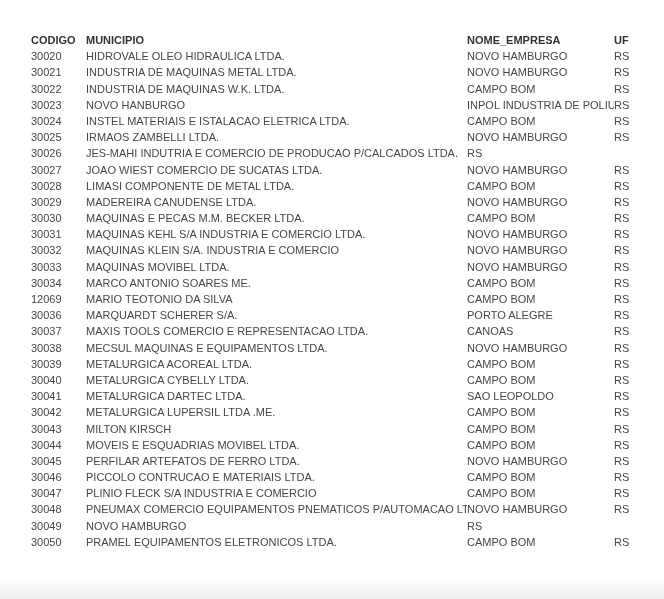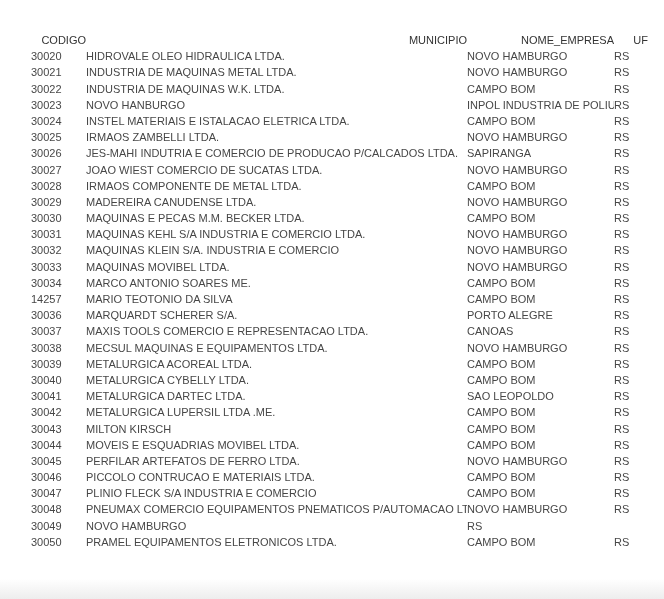--- a/index.html
+++ b/index.html
@@ -20,23 +20,22 @@
   .trow {
     display: grid;
     grid-template-columns: 55px 381px 147px 34px;
     height: 16.2px;
     line-height: 16.2px;
     font-size: 11px;
     color: #474747;
     white-space: nowrap;
   }
   .thead {
-    font-weight: normal;
+    font-weight: bold;
     color: #333333;
-    text-align: right;
   }
   .cell { overflow: hidden; }
   .bottom-fade {
     position: absolute;
     left: 0;
     bottom: 0;
     width: 664px;
     height: 20px;
     background: linear-gradient(to bottom, #ffffff 0%, #ededed 100%);
   }
@@ -90,34 +89,33 @@
   <div class="trow">
     <div class="cell">30025</div>
     <div class="cell">IRMAOS ZAMBELLI LTDA.</div>
     <div class="cell">NOVO HAMBURGO</div>
     <div class="cell">RS</div>
   </div>
 
   <div class="trow">
     <div class="cell">30026</div>
     <div class="cell">JES-MAHI INDUTRIA E COMERCIO DE PRODUCAO P/CALCADOS LTDA.</div>
-    <div class="cell">SAPIRANGA</div>
     <div class="cell">RS</div>
   </div>
 
   <div class="trow">
     <div class="cell">30027</div>
     <div class="cell">JOAO WIEST COMERCIO DE SUCATAS LTDA.</div>
     <div class="cell">NOVO HAMBURGO</div>
     <div class="cell">RS</div>
   </div>
 
   <div class="trow">
     <div class="cell">30028</div>
-    <div class="cell">IRMAOS COMPONENTE DE METAL LTDA.</div>
+    <div class="cell">LIMASI COMPONENTE DE METAL LTDA.</div>
     <div class="cell">CAMPO BOM</div>
     <div class="cell">RS</div>
   </div>
 
   <div class="trow">
     <div class="cell">30029</div>
     <div class="cell">MADEREIRA CANUDENSE LTDA.</div>
     <div class="cell">NOVO HAMBURGO</div>
     <div class="cell">RS</div>
   </div>
@@ -151,21 +149,21 @@
   </div>
 
   <div class="trow">
     <div class="cell">30034</div>
     <div class="cell">MARCO ANTONIO SOARES ME.</div>
     <div class="cell">CAMPO BOM</div>
     <div class="cell">RS</div>
   </div>
 
   <div class="trow">
-    <div class="cell">14257</div>
+    <div class="cell">12069</div>
     <div class="cell">MARIO TEOTONIO DA SILVA</div>
     <div class="cell">CAMPO BOM</div>
     <div class="cell">RS</div>
   </div>
 
   <div class="trow">
     <div class="cell">30036</div>
     <div class="cell">MARQUARDT SCHERER S/A.</div>
     <div class="cell">PORTO ALEGRE</div>
     <div class="cell">RS</div>

